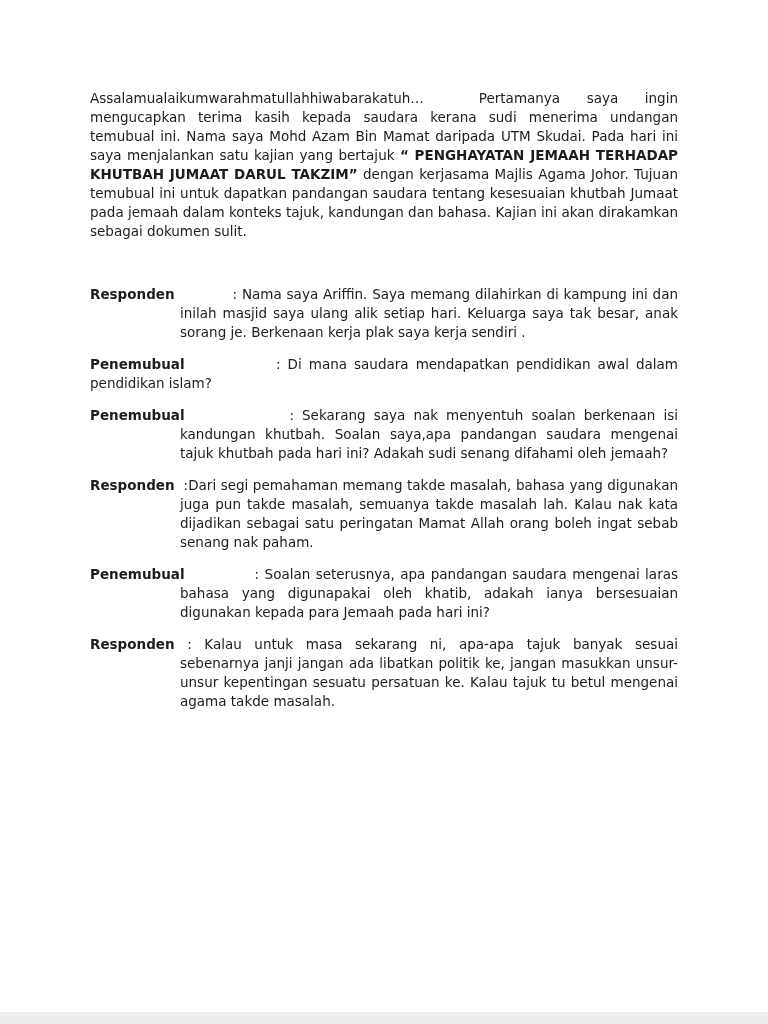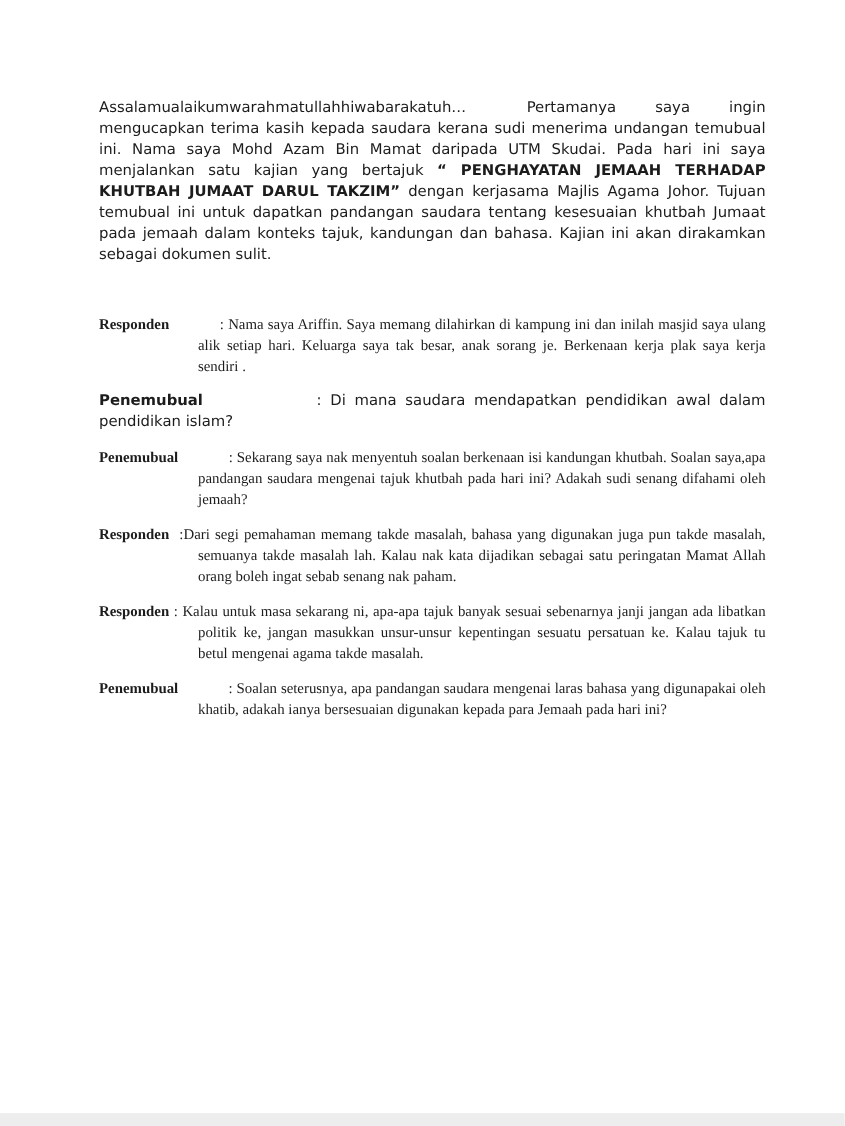--- a/index.html
+++ b/index.html
@@ -10,21 +10,21 @@
   body {
     width: 768px;
     height: 1024px;
     overflow: hidden;
     position: relative;
   }
   .page {
     width: 768px;
     height: 1024px;
     box-sizing: border-box;
-    padding: 89px 72px 0 90px;
+    padding: 89px 90px 0 90px;
     background: #ffffff;
     font-family: "DejaVu Sans", sans-serif;
     font-size: 13.5px;
     line-height: 19px;
     color: #1c1c1c;
   }
   p { margin: 0; }
   .intro {
     text-align: justify;
     margin-bottom: 44px;
@@ -34,21 +34,20 @@
     width: 55px;
   }
   .bold { font-weight: bold; }
   .qa-block {
     text-align: justify;
     margin-bottom: 13px;
   }
   .qa-block.hang {
     padding-left: 90px;
     text-indent: -90px;
-    font-family: Liberation Serif, serif;
   }
   .speaker { font-weight: bold; }
   .bottom-edge {
     position: absolute;
     left: 0;
     bottom: 0;
     width: 768px;
     height: 12px;
     background: #ededed;
   }
@@ -56,17 +55,17 @@
 </head>
 <body>
 
 <div class="page">
   <p class="intro"><span>Assalamualaikumwarahmatullahhiwabarakatuh…</span><span class="intro-spacer"></span><span>Pertamanya saya ingin mengucapkan terima kasih kepada saudara kerana sudi menerima undangan temubual ini. Nama saya Mohd Azam Bin Mamat daripada UTM Skudai. Pada hari ini saya menjalankan satu kajian yang bertajuk </span><span class="bold">“ PENGHAYATAN JEMAAH TERHADAP KHUTBAH JUMAAT DARUL TAKZIM”</span><span> dengan kerjasama Majlis Agama Johor. Tujuan temubual ini untuk dapatkan pandangan saudara tentang kesesuaian khutbah Jumaat pada jemaah dalam konteks tajuk, kandungan dan bahasa. Kajian ini akan dirakamkan sebagai dokumen sulit.</span></p>
   <div>
       <p class="qa-block hang"><span class="speaker">Responden</span><span>&nbsp;&nbsp;&nbsp;&nbsp;&nbsp;&nbsp;&nbsp;&nbsp;&nbsp;&nbsp;&nbsp;&nbsp;: </span><span>Nama saya Ariffin. Saya memang dilahirkan di kampung ini dan inilah masjid saya ulang alik setiap hari. Keluarga saya tak besar, anak sorang je. Berkenaan kerja plak saya kerja sendiri .</span></p>
       <p class="qa-block"><span class="speaker">Penemubual</span><span>&nbsp;&nbsp;&nbsp;&nbsp;&nbsp;&nbsp;&nbsp;&nbsp;&nbsp;&nbsp;&nbsp;&nbsp;&nbsp;: </span><span>Di mana saudara mendapatkan pendidikan awal dalam pendidikan islam?</span></p>
       <p class="qa-block hang"><span class="speaker">Penemubual</span><span>&nbsp;&nbsp;&nbsp;&nbsp;&nbsp;&nbsp;&nbsp;&nbsp;&nbsp;&nbsp;&nbsp;&nbsp;&nbsp;: </span><span>Sekarang saya nak menyentuh soalan berkenaan isi kandungan khutbah. Soalan saya,apa pandangan saudara mengenai tajuk khutbah pada hari ini? Adakah sudi senang difahami oleh jemaah?</span></p>
       <p class="qa-block hang"><span class="speaker">Responden</span><span>&nbsp;&nbsp;:</span><span>Dari segi pemahaman memang takde masalah, bahasa yang digunakan juga pun takde masalah, semuanya takde masalah lah. Kalau nak kata dijadikan sebagai satu peringatan Mamat Allah orang boleh ingat sebab senang nak paham.</span></p>
+      <p class="qa-block hang"><span class="speaker">Penemubual</span><span>&nbsp;&nbsp;&nbsp;&nbsp;&nbsp;&nbsp;&nbsp;&nbsp;&nbsp;&nbsp;&nbsp;&nbsp;&nbsp;: </span><span>Soalan seterusnya, apa pandangan saudara mengenai laras bahasa yang digunapakai oleh khatib, adakah ianya bersesuaian digunakan kepada para Jemaah pada hari ini?</span></p>
       <p class="qa-block hang"><span class="speaker">Responden</span><span>&nbsp;: </span><span>Kalau untuk masa sekarang ni, apa-apa tajuk banyak sesuai sebenarnya janji jangan ada libatkan politik ke, jangan masukkan unsur-unsur kepentingan sesuatu persatuan ke. Kalau tajuk tu betul mengenai agama takde masalah.</span></p>
-      <p class="qa-block hang"><span class="speaker">Penemubual</span><span>&nbsp;&nbsp;&nbsp;&nbsp;&nbsp;&nbsp;&nbsp;&nbsp;&nbsp;&nbsp;&nbsp;&nbsp;&nbsp;: </span><span>Soalan seterusnya, apa pandangan saudara mengenai laras bahasa yang digunapakai oleh khatib, adakah ianya bersesuaian digunakan kepada para Jemaah pada hari ini?</span></p>
     </div>
 </div>
 <div class="bottom-edge"></div>
 
 </body></html>

